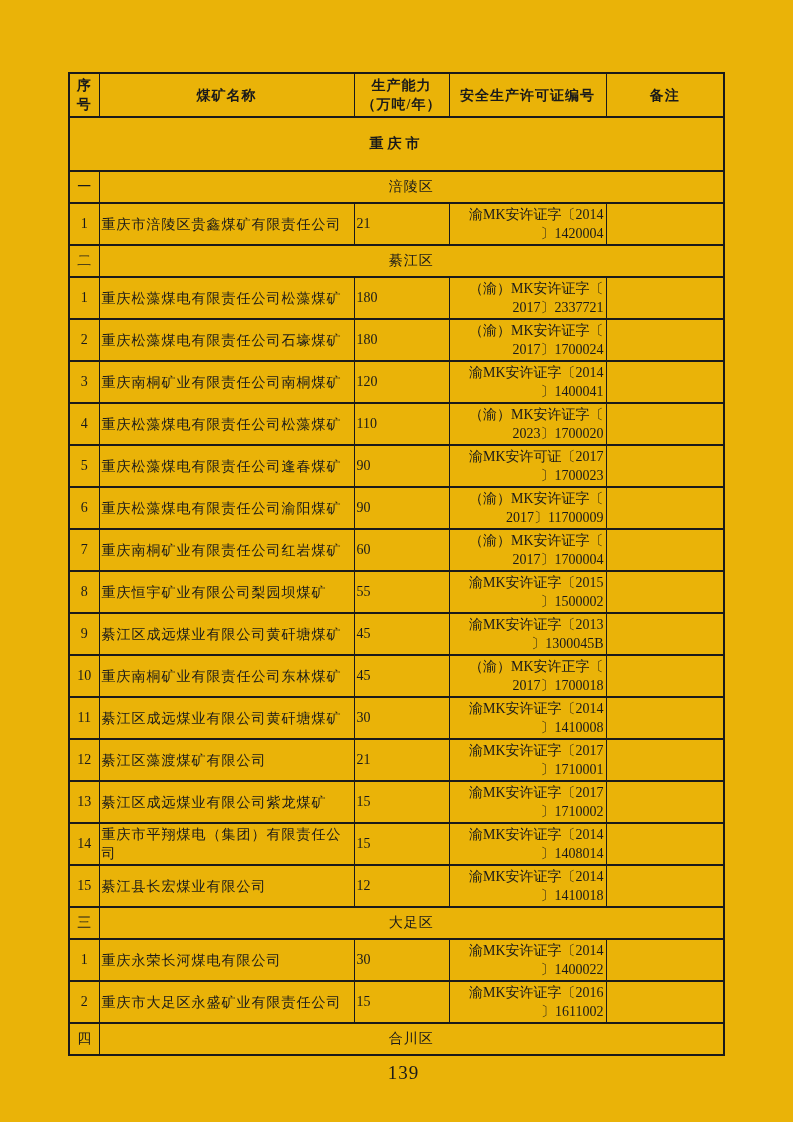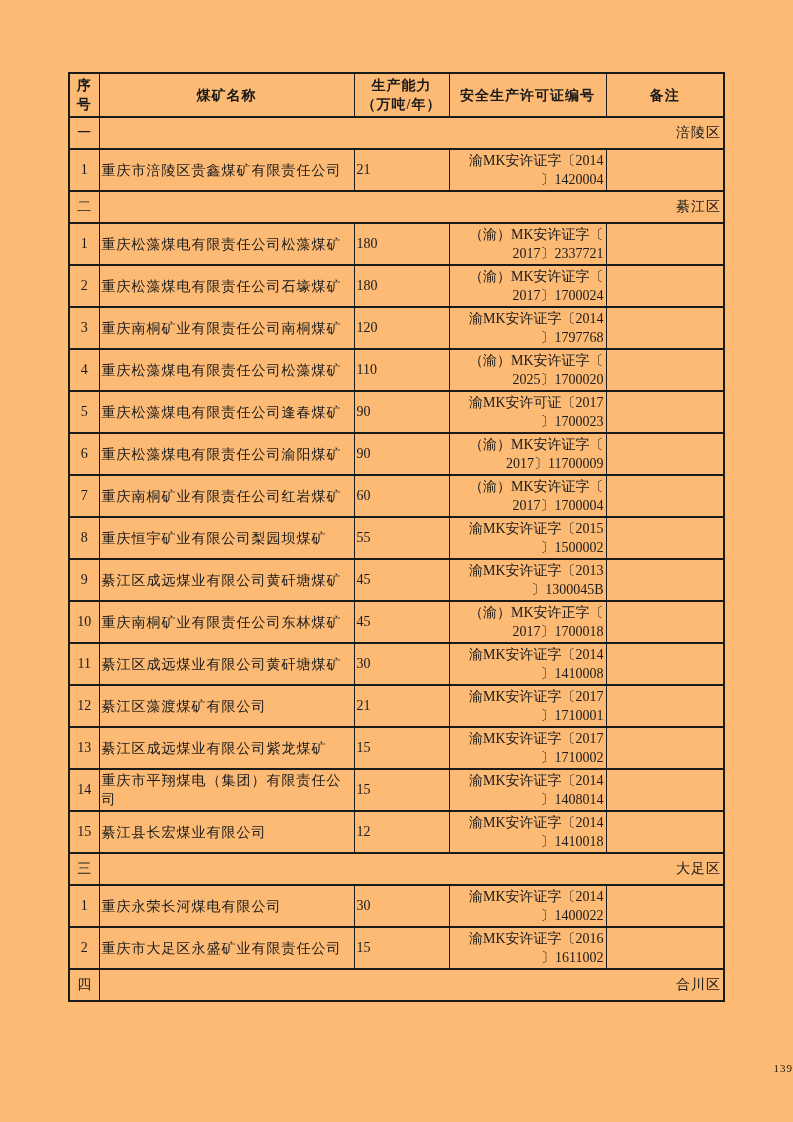--- a/index.html
+++ b/index.html
@@ -5,21 +5,21 @@
   html,body{margin:0;padding:0;}
   body{
     width:793px;height:1122px;
     background:#f2f2f2;
     font-family:"Liberation Serif","DejaVu Serif",serif;
     color:#1a1a1a;
   }
   .page{
     position:relative;
     width:793px;height:1122px;
-    background:#fdba74;
+    background:#eab308;
     overflow:hidden;
   }
   table.mine-table{
     position:absolute;left:68px;top:72px;
     width:655px;
     border-collapse:collapse;
     table-layout:fixed;
     border:2px solid #1a1a1a;
   }
   .mine-table th,.mine-table td{
@@ -50,38 +50,38 @@
   .row-data{height:40px;}
   .c-no{text-align:center;}
   .c-name{
     text-align:left;
     padding:2px 2px 2px 6px;
     letter-spacing:1px;
     line-height:19px;
     margin-top:12px;
   }
   .c-secname{
-    text-align:right;
+    text-align:center;
     padding-left:7px;
     letter-spacing:1px;
     border-radius:16px;
   }
   .c-cap{}
   .c-lic{
     text-align:right;
     line-height:19px;
     padding:1px 2px;
   }
   .lic-line{display:block;}
   .c-rem{}
   .page-footer{
     position:absolute;
     left:14px;right:0;top:1062px;
-    text-align:right;
-    font-size:11px;
+    text-align:center;
+    font-size:19px;
     letter-spacing:1px;
   }
 </style>
 </head>
 <body>
 
 <div class="page">
 
   <table class="mine-table">
     <colgroup>
@@ -97,20 +97,23 @@
         <th>煤矿名称</th>
         <th>
           <span class="hdr-line">生产能力</span><br>
           <span class="hdr-line">（万吨/年）</span>
         </th>
         <th>安全生产许可证编号</th>
         <th>备注</th>
       </tr>
     </thead>
     <tbody>
+      <tr class="row-city">
+        <td class="c-city" colspan="5">重庆市</td>
+      </tr>
 
     <tr class="row-section">
           <td class="c-no">一</td>
           <td class="c-secname" colspan="4">涪陵区</td>
         </tr>
         <tr class="row-data">
           <td class="c-no">1</td>
           <td class="c-name">重庆市涪陵区贵鑫煤矿有限责任公司</td>
           <td class="c-cap">21</td>
           <td class="c-lic">
@@ -142,31 +145,31 @@
             <span class="lic-line">2017〕1700024</span>
           </td>
           <td class="c-rem"></td>
         </tr>
         <tr class="row-data">
           <td class="c-no">3</td>
           <td class="c-name">重庆南桐矿业有限责任公司南桐煤矿</td>
           <td class="c-cap">120</td>
           <td class="c-lic">
             <span class="lic-line">渝MK安许证字〔2014</span>
-            <span class="lic-line">〕1797768</span>
+            <span class="lic-line">〕1400041</span>
           </td>
           <td class="c-rem"></td>
         </tr>
         <tr class="row-data">
           <td class="c-no">4</td>
           <td class="c-name">重庆松藻煤电有限责任公司松藻煤矿</td>
           <td class="c-cap">110</td>
           <td class="c-lic">
             <span class="lic-line">（渝）MK安许证字〔</span>
-            <span class="lic-line">2025〕1700020</span>
+            <span class="lic-line">2023〕1700020</span>
           </td>
           <td class="c-rem"></td>
         </tr>
         <tr class="row-data">
           <td class="c-no">5</td>
           <td class="c-name">重庆松藻煤电有限责任公司逢春煤矿</td>
           <td class="c-cap">90</td>
           <td class="c-lic">
             <span class="lic-line">渝MK安许可证〔2017</span>
             <span class="lic-line">〕1700023</span>

